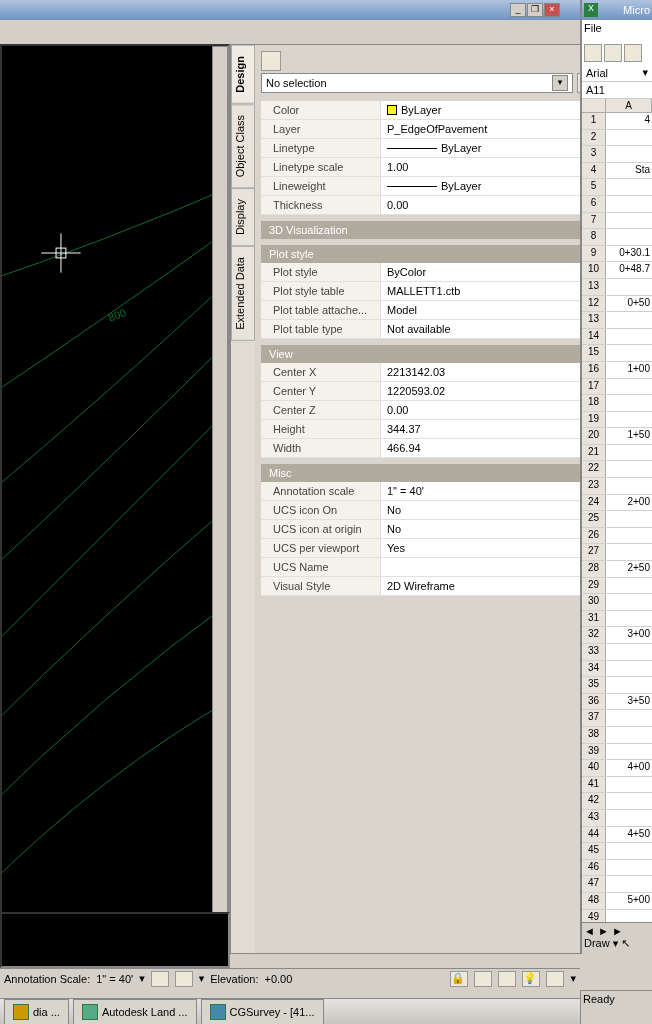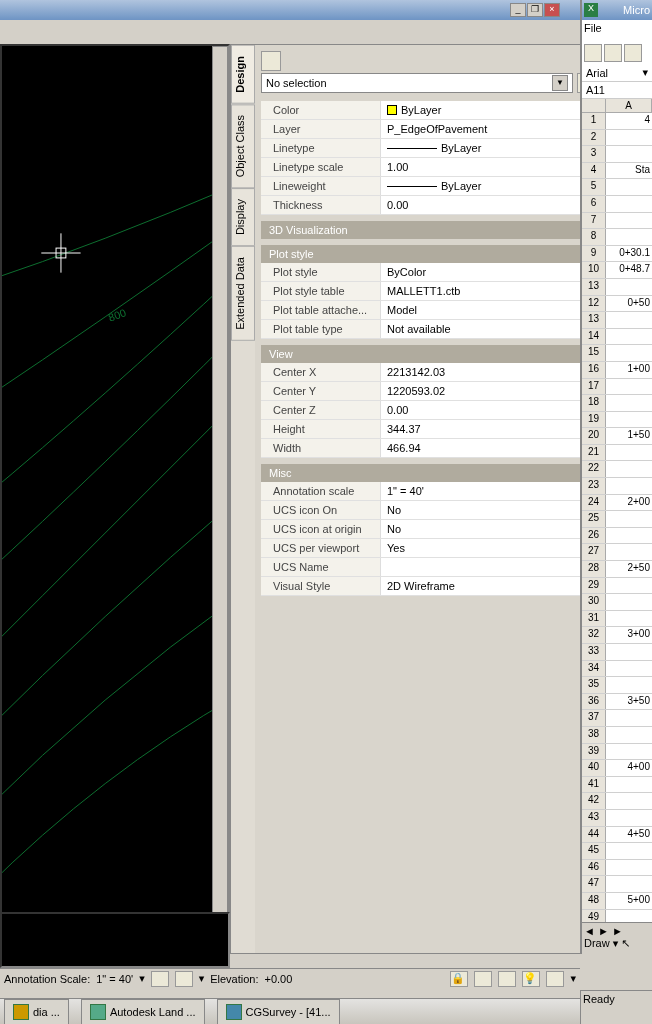--- a/index.html
+++ b/index.html
@@ -63,21 +63,21 @@
 .xrow{display:flex;height:16.6px;border-bottom:1px solid #d0d0d0}
 .xrh{flex:0 0 24px;background:#e8e4db;text-align:center;border-right:1px solid #aaa;font-size:10px;padding-top:1px}
 .xcellv{flex:1;padding:1px 2px;font-size:10px;white-space:nowrap;overflow:hidden;text-align:right}
 .xbot{height:32px;background:#d4d0c8;border-top:1px solid #888;padding:2px;font-size:10px}
 
 
 .statusbar{position:absolute;bottom:36px;left:0;right:72px;height:20px;background:#d4d0c8;border-top:1px solid #888;display:flex;align-items:center;padding:0 4px;gap:6px;font-size:10px}
 .statusbar .sbtn2{width:18px;height:16px;border:1px solid #999;background:#ece9d8}
 
 
-.taskbar{position:absolute;bottom:0;left:0;right:0;height:26px;background:linear-gradient(#e4e3e1,#c8c5bd);border-top:1px solid #888;display:flex;align-items:center;padding:0 4px;gap:12px}
+.taskbar{position:absolute;bottom:0;left:0;right:0;height:26px;background:linear-gradient(#e4e3e1,#c8c5bd);border-top:1px solid #888;display:flex;align-items:center;padding:0 4px;gap:4px}
 .taskbtn{height:26px;padding:0 8px;border:1px solid #888;background:#d8d5cd;display:flex;align-items:center;gap:4px;cursor:pointer;font-size:11px}
 .taskbtn .ico{width:16px;height:16px;background:#5a8;border:1px solid #374}
 .clock{margin-left:auto;text-align:center;font-size:11px;padding:0 8px}
 .xstatus{position:absolute;bottom:0;right:0;width:72px;height:34px;background:#d4d0c8;border-top:1px solid #888;border-left:1px solid #888;font-size:10px;padding:2px}
 </style>
 </head>
 <body>
 
 <div class="titlebar">
   <span class="title-text">ORK.dwg]</span>

